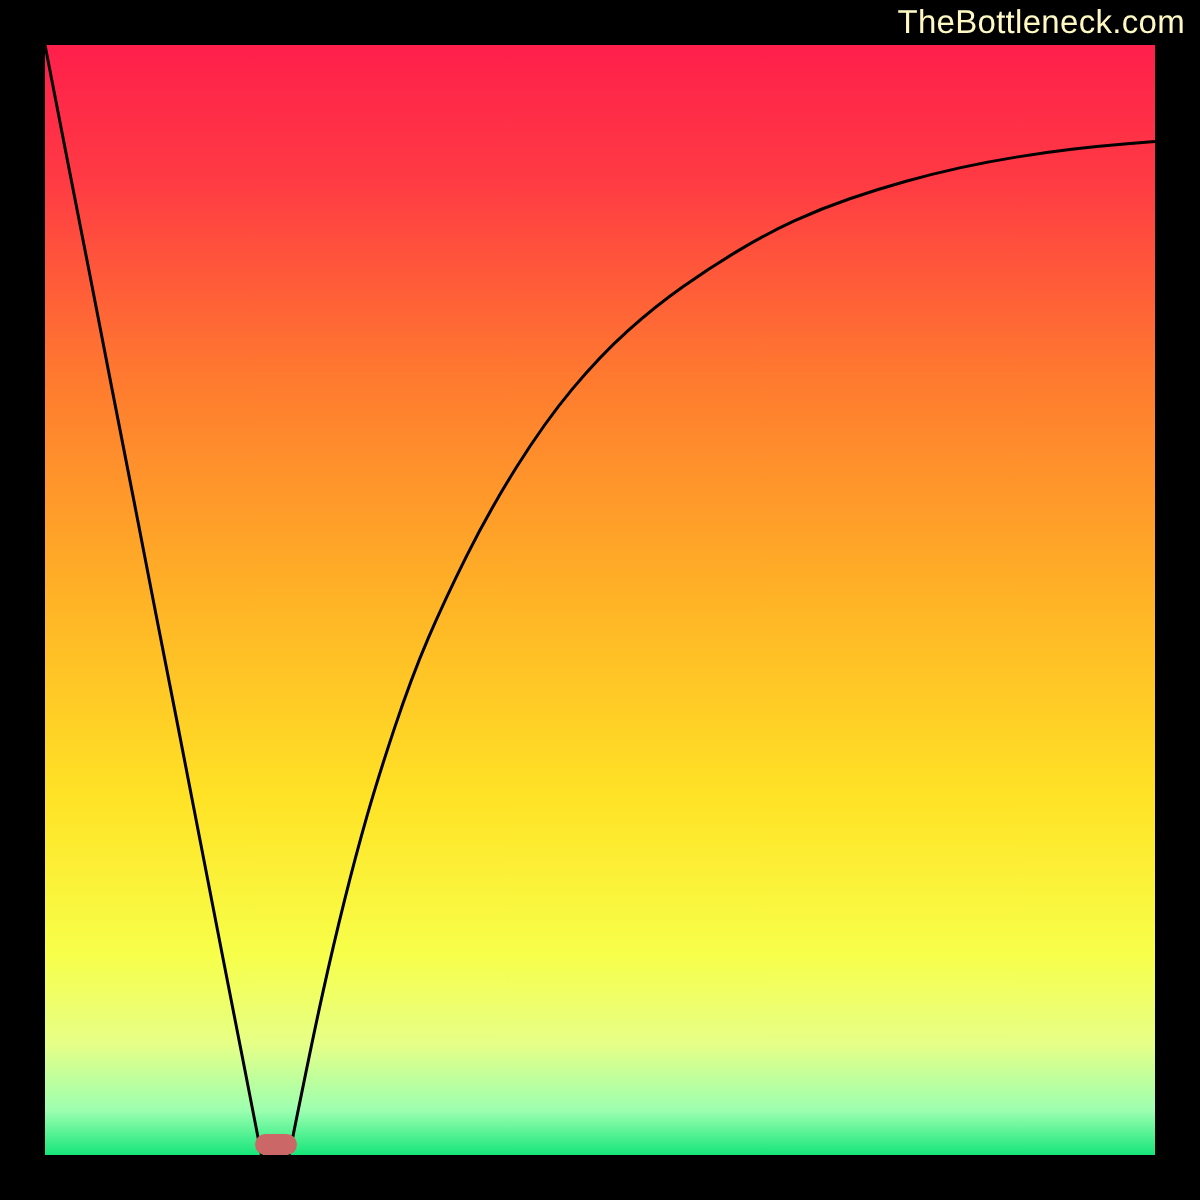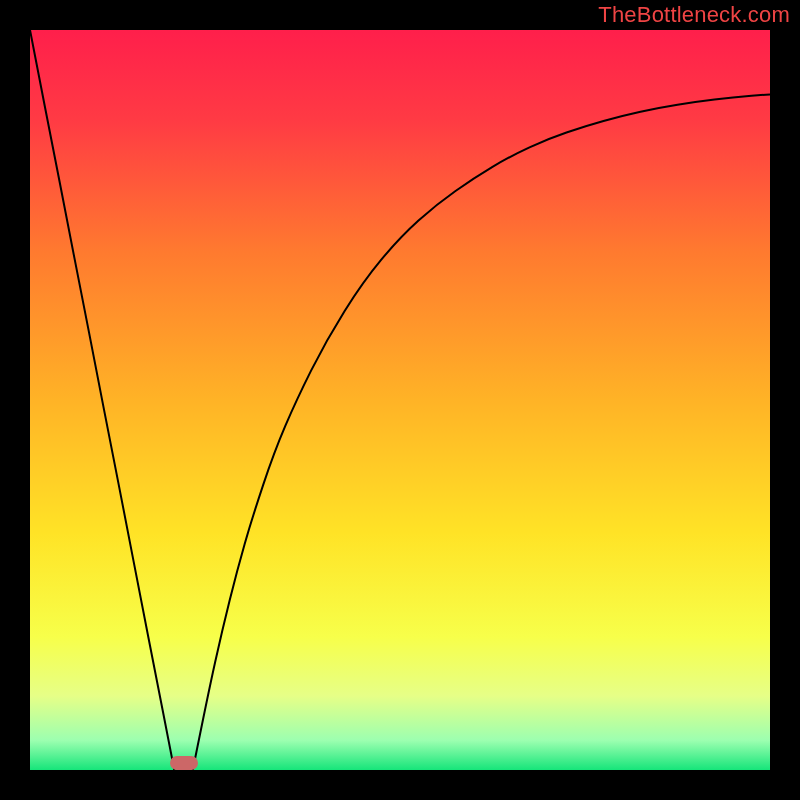--- a/index.html
+++ b/index.html
@@ -13,21 +13,21 @@
   .outer {
     position: relative;
     width: 800px;
     height: 800px;
     background: #000;
   }
   .watermark {
     position: absolute;
     top: 2px;
     right: 10px;
-    color: #ef4444;
+    color: #fef9c3;
     font-size: 22px;
     font-weight: 500;
     letter-spacing: 0.2px;
     z-index: 10;
   }
   .plot-area {
     position: absolute;
     left: 30px;
     top: 30px;
     width: 740px;

